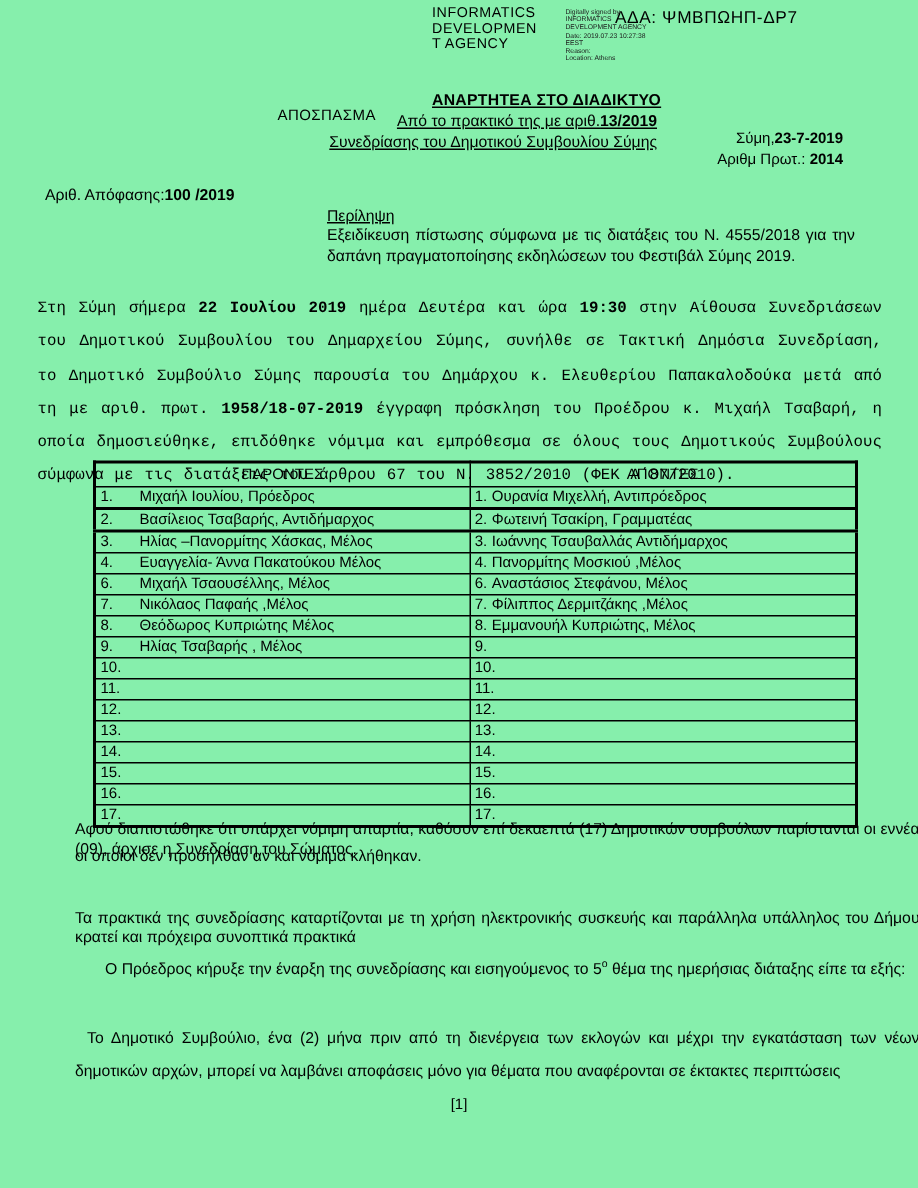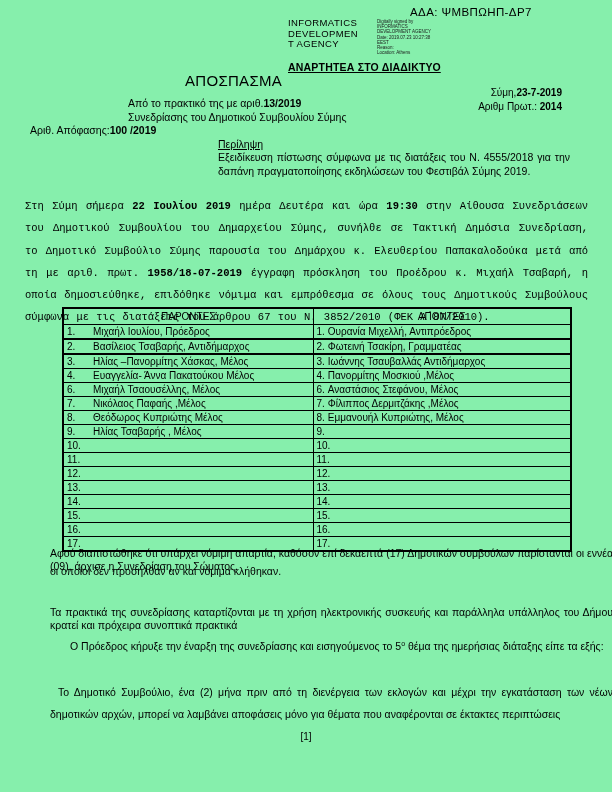--- a/index.html
+++ b/index.html
@@ -10,27 +10,27 @@
     font-family:"Liberation Sans", sans-serif;
     color:#000;
     overflow:hidden;
     margin:0 auto;
   }
   .abs{position:absolute;}
   .b{font-weight:bold;}
   sup{font-size:7px;line-height:0;}
 
   .ada{left:410px;top:6px;font-size:11.5px;letter-spacing:0.4px;}
-  .stamp{left:288px;top:18px;display:flex;gap:19px;align-items:flex-start;}
+  .stamp{left:288px;top:4px;display:flex;gap:19px;align-items:flex-start;}
   .stamp-agency{font-size:9.5px;line-height:10.5px;letter-spacing:0.4px;white-space:pre-line;}
   .stamp-details{font-size:4.5px;line-height:5.2px;white-space:pre-line;color:#1a1a1a;padding-top:1px;}
   .anartitea{left:288px;top:61px;font-size:10.5px;font-weight:bold;text-decoration:underline;letter-spacing:0.2px;}
 
-  .apospasma{left:185px;top:72px;font-size:15px;letter-spacing:0.3px;}
-  .hdr-center{left:128px;top:96px;width:310px;text-align:left;font-size:10.5px;line-height:14px;}
+  .apospasma{left:185px;top:72px;font-size:10px;letter-spacing:0.3px;}
+  .hdr-center{left:128px;top:74px;width:310px;text-align:right;font-size:10.5px;line-height:14px;text-decoration:underline;}
   .hdr-right{right:50px;top:86px;text-align:right;font-size:10px;line-height:14px;}
   .decision{left:30px;top:124px;font-size:10.5px;}
 
   .summary-title{left:218px;top:138px;font-size:10.5px;text-decoration:underline;}
   .summary-text{left:218px;top:151px;width:352px;font-size:10.5px;line-height:13.5px;text-align:justify;}
 
   .intro{left:25px;top:195px;width:563px;font-size:10.5px;line-height:22.3px;text-align:justify;word-spacing:1px;font-family:Liberation Mono, monospace;}
 
   table.attendance{
     position:absolute;left:62px;top:307px;width:508px;

